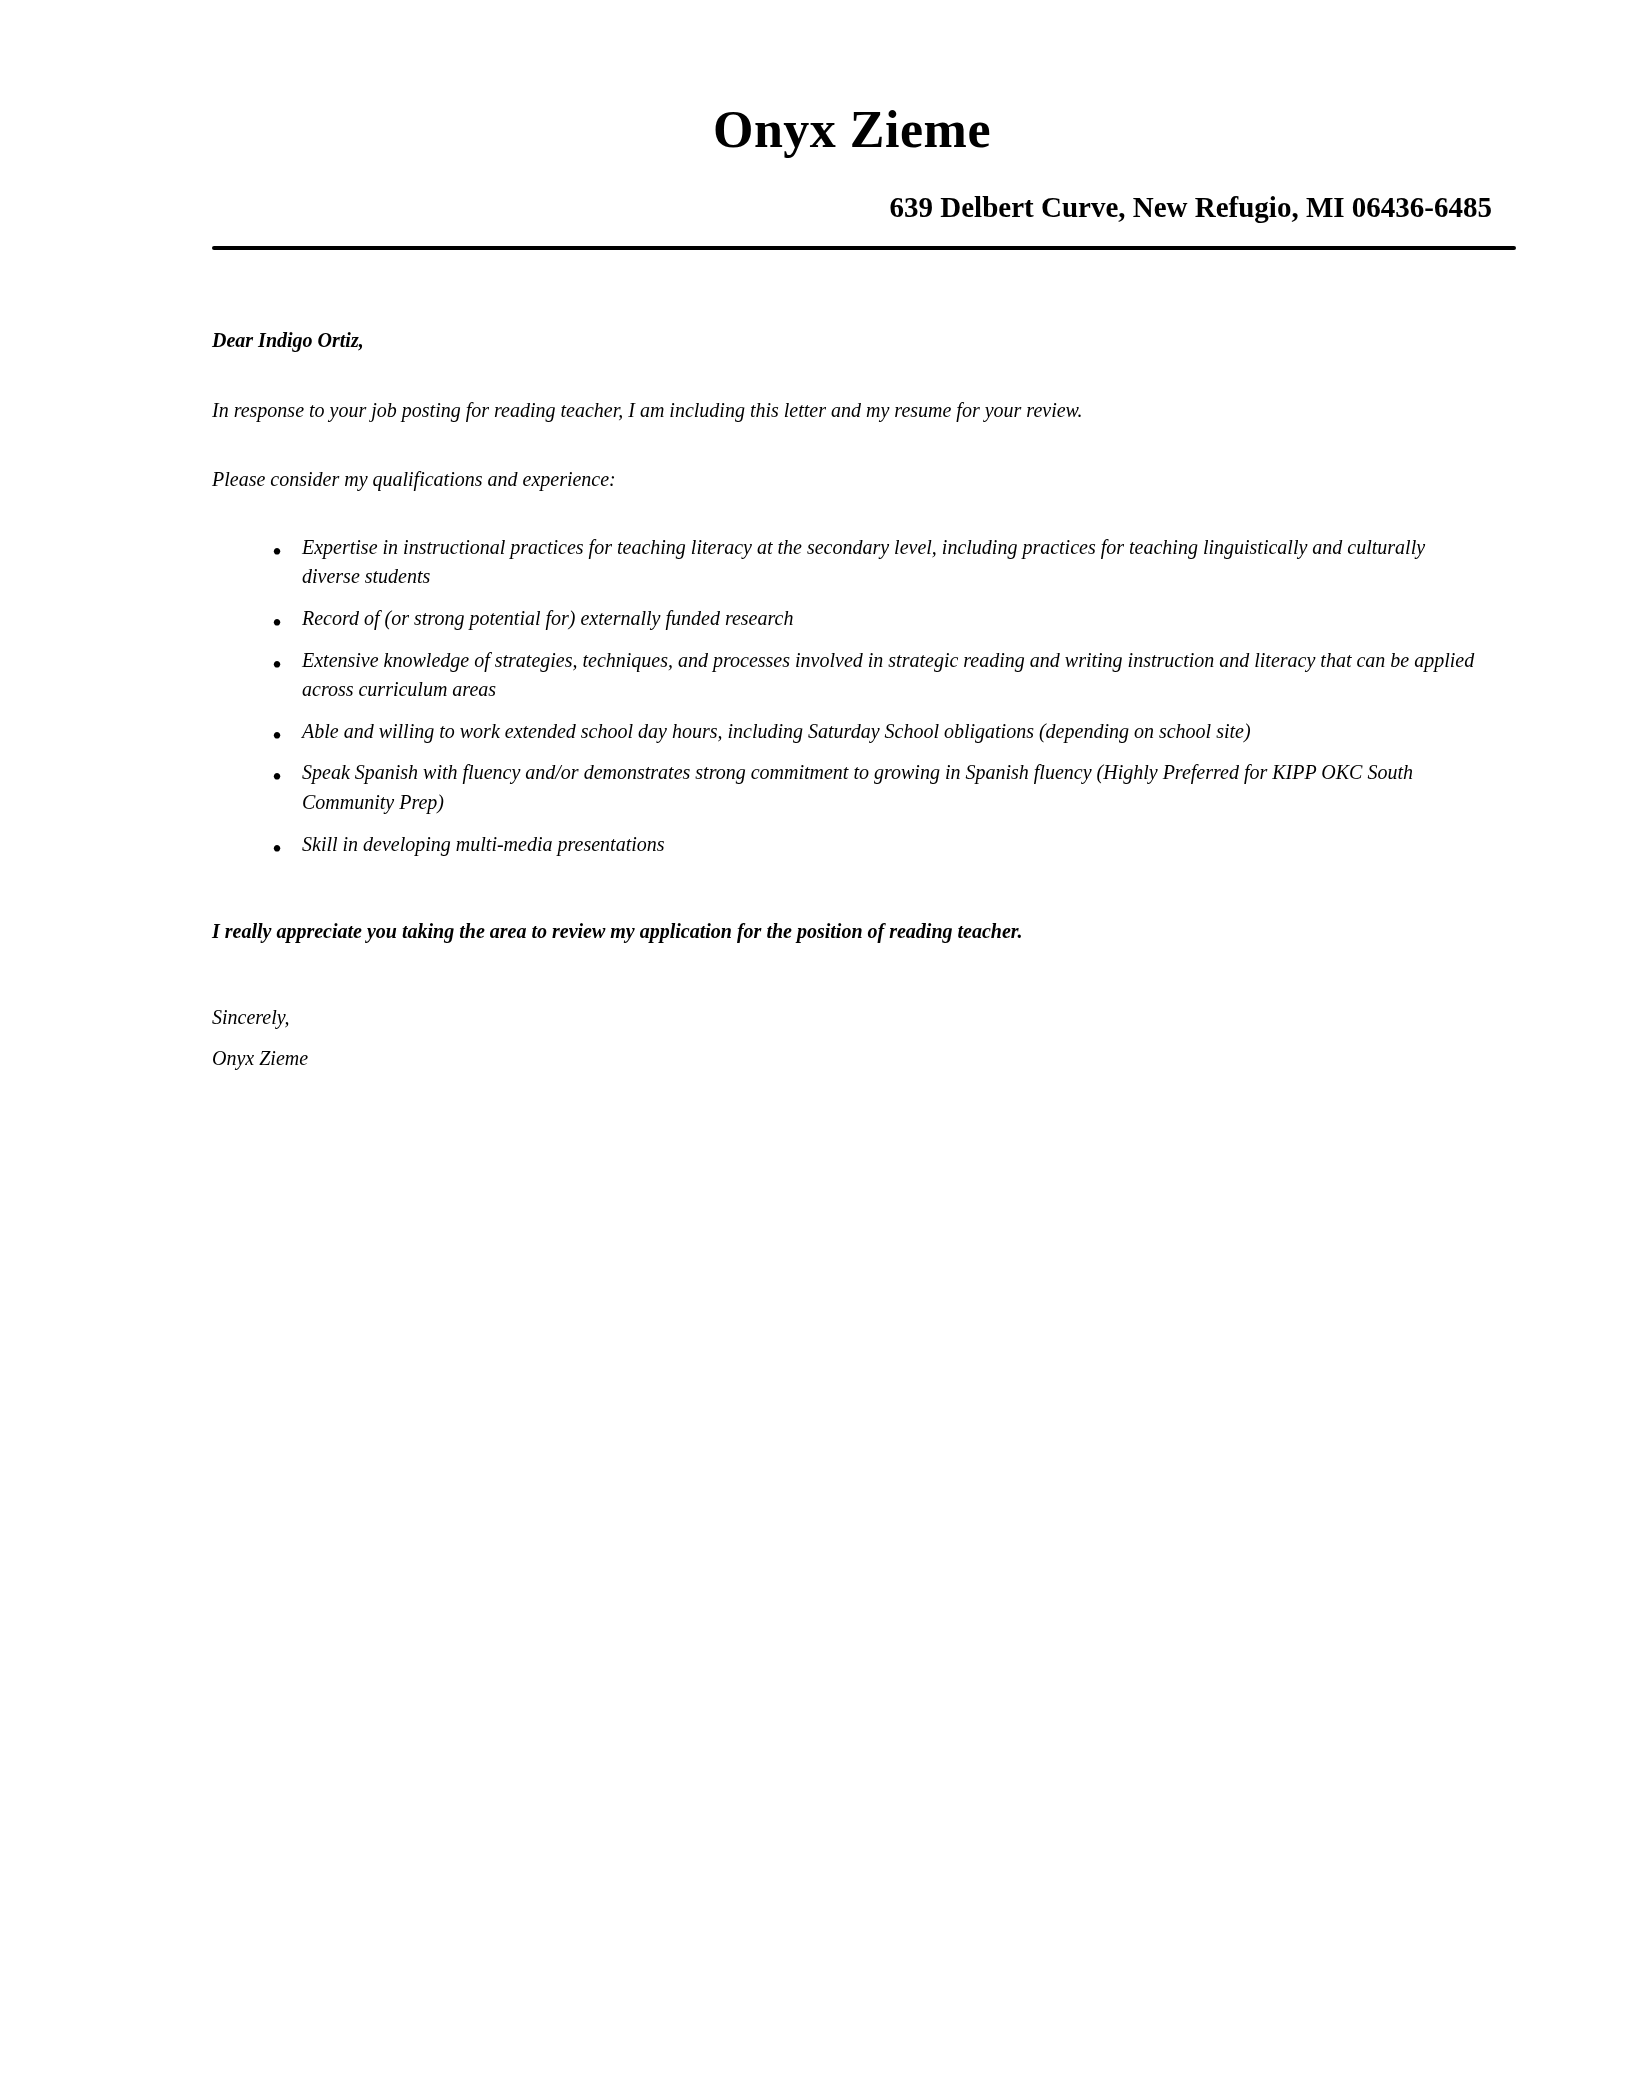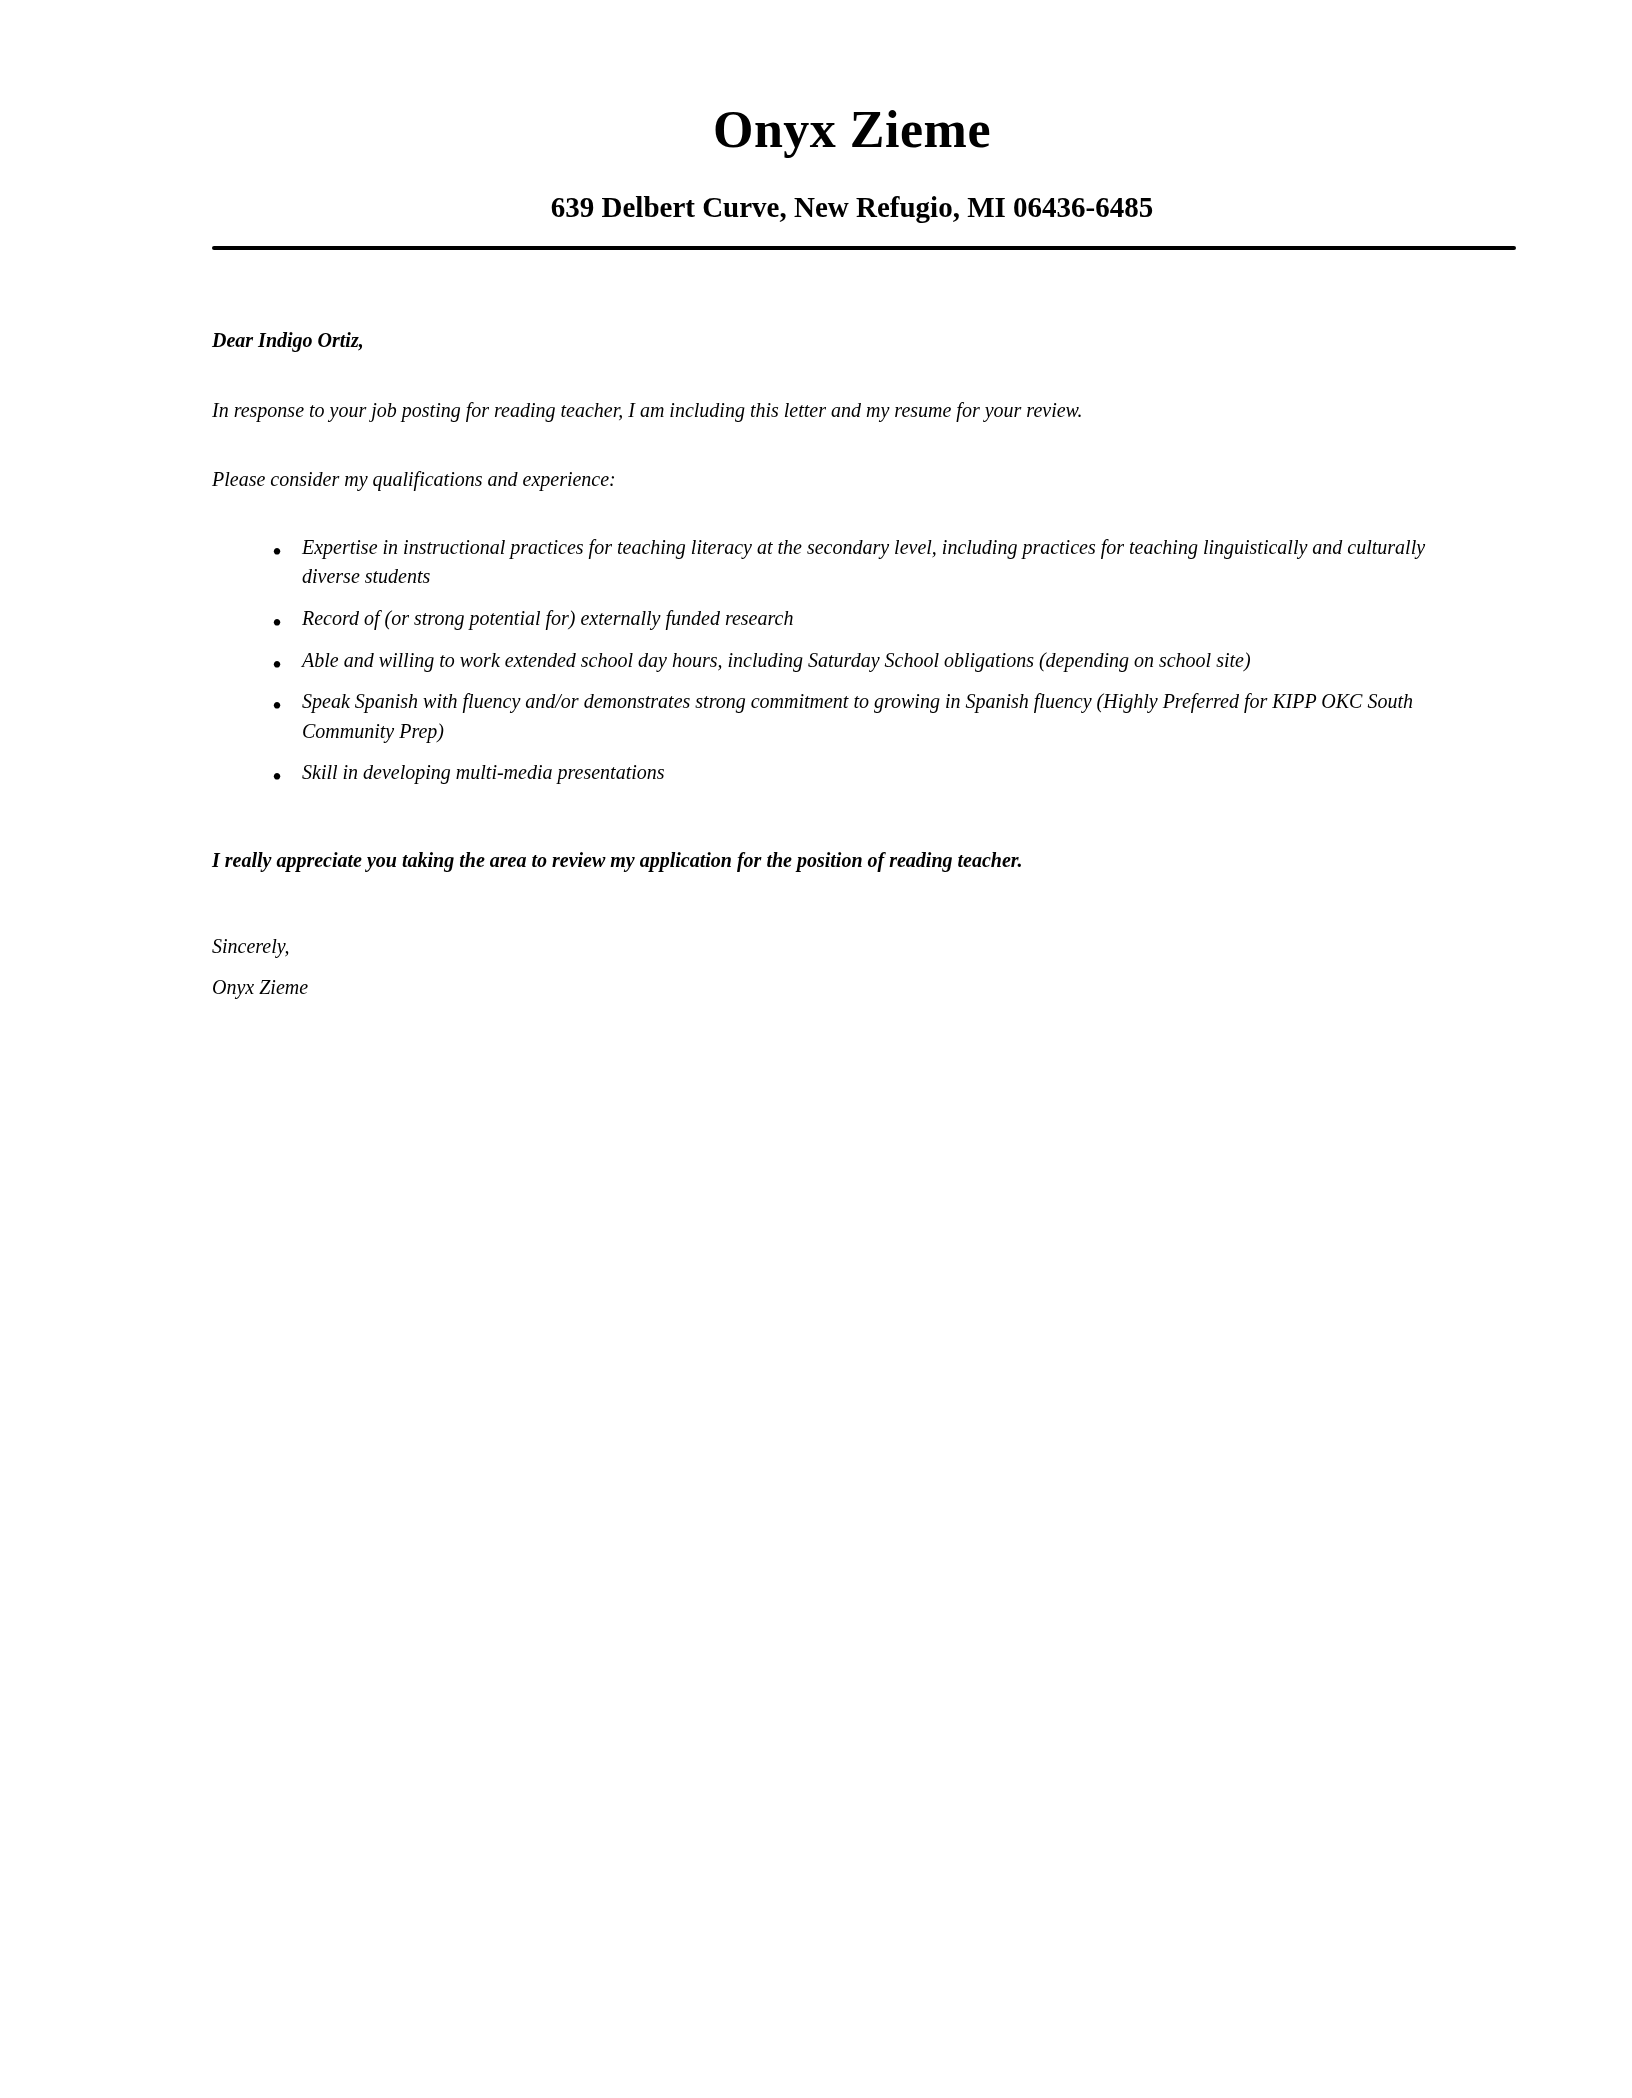--- a/index.html
+++ b/index.html
@@ -32,20 +32,21 @@
     font-size: 52px;
     font-weight: 700;
     letter-spacing: 0.5px;
     margin-top: 8px;
   }
 
   .letter-address {
     font-size: 29px;
     font-weight: 700;
     margin-top: 32px;
+    text-align: right;
   }
 
   .head-rule {
     border: none;
     border-top: 4px solid #000000;
     margin-top: 22px;
     width: 100%;
   }
 
   
@@ -117,20 +118,21 @@
     <p class="salutation">Dear Indigo Ortiz,</p>
 
     <p class="para">In response to your job posting for reading teacher, I am including this letter and my resume for your review.</p>
 
 
     <p class="para qual-lead">Please consider my qualifications and experience:</p>
 
     <ul class="qual-list">
       <li>Expertise in instructional practices for teaching literacy at the secondary level, including practices for teaching linguistically and culturally diverse students</li>
       <li>Record of (or strong potential for) externally funded research</li>
+      <li>Extensive knowledge of strategies, techniques, and processes involved in strategic reading and writing instruction and literacy that can be applied across curriculum areas</li>
       <li>Able and willing to work extended school day hours, including Saturday School obligations (depending on school site)</li>
       <li>Speak Spanish with fluency and/or demonstrates strong commitment to growing in Spanish fluency (Highly Preferred for KIPP OKC South Community Prep)</li>
       <li>Skill in developing multi-media presentations</li>
     </ul>
 
     <p class="closing-line">I really appreciate you taking the area to review my application for the position of reading teacher.</p>
 
     <p class="signoff">Sincerely,</p>
 
     <p class="signature">Onyx Zieme</p>

